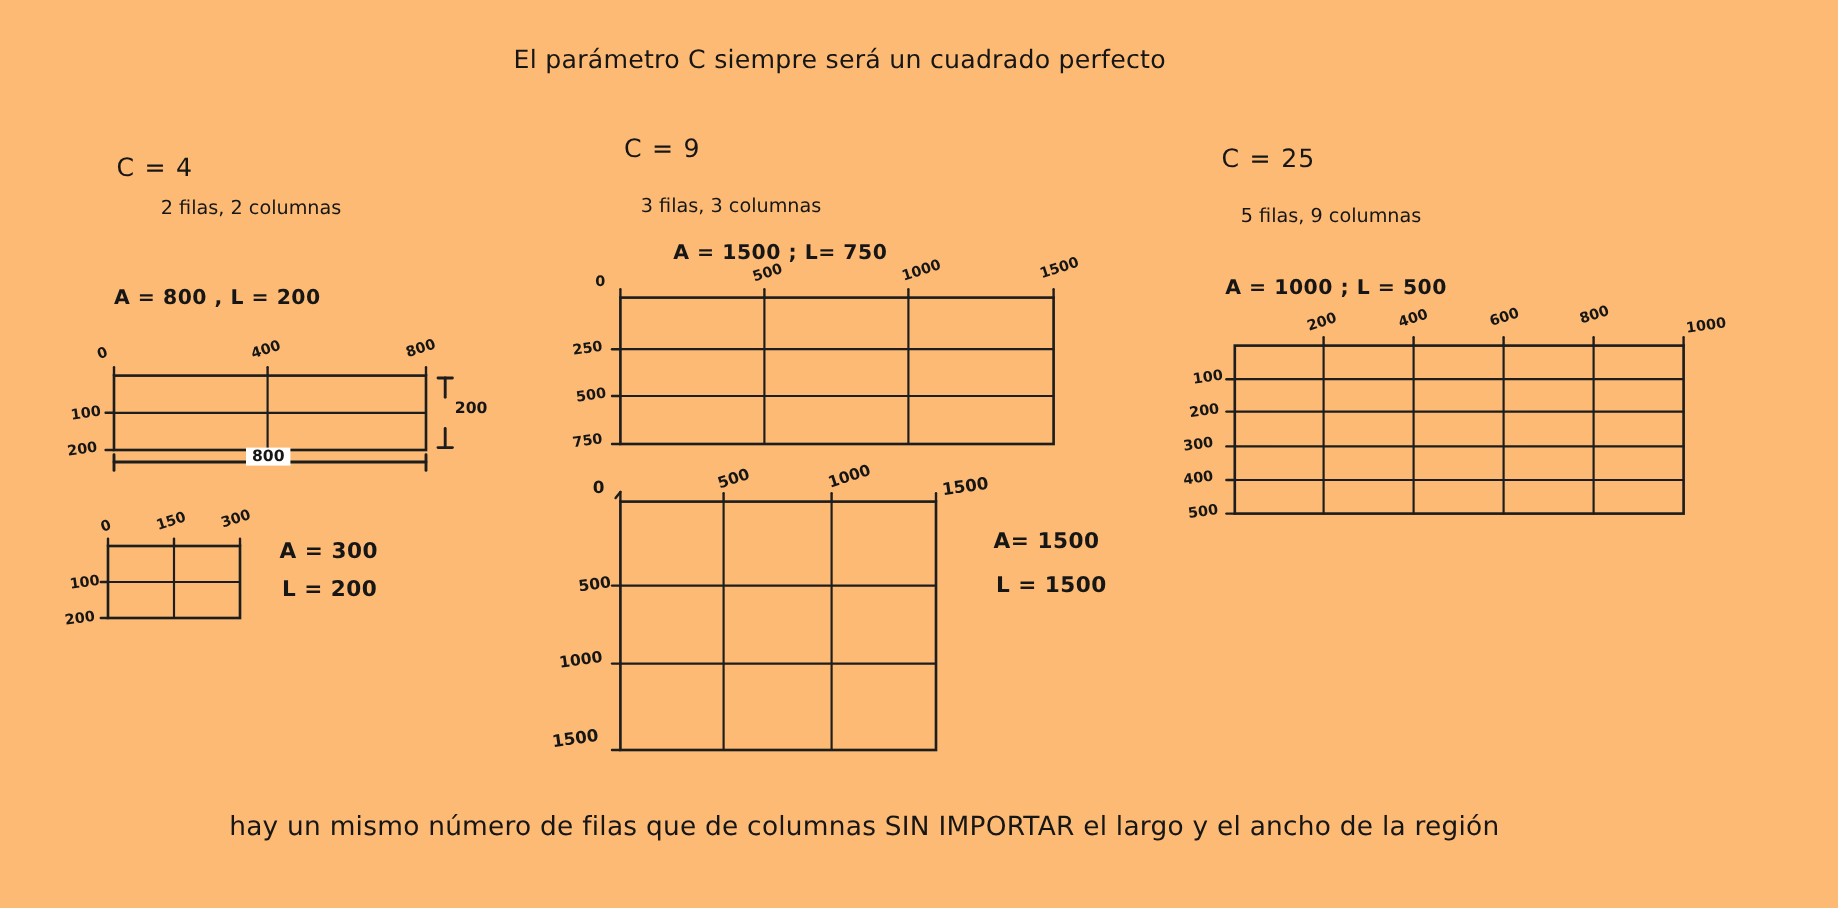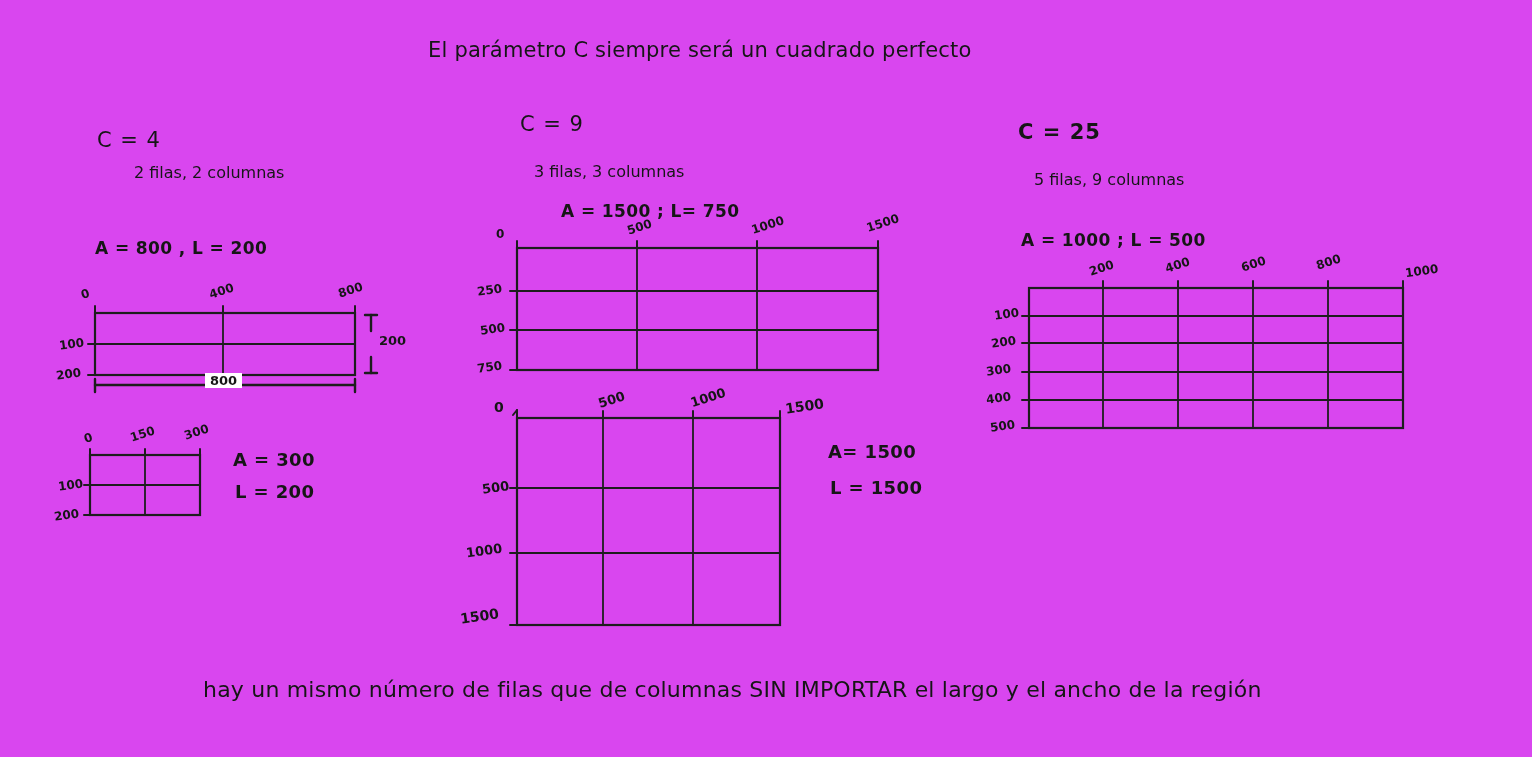--- a/index.html
+++ b/index.html
@@ -1,17 +1,17 @@
 <!DOCTYPE html>
 <html><head>
 <meta charset="utf-8">
 <style>
   html,body{margin:0;padding:0;background:#ffffff;}
   .canvas{
-    position:relative;width:1532px;height:757px;background:#d946ef;overflow:hidden;
+    position:relative;width:1532px;height:757px;background:#fdba74;overflow:hidden;
     font-family:"DejaVu Sans",sans-serif;color:#161616;
   }
   .txt{position:absolute;white-space:nowrap;color:#161616;}
   .title{font-size:21px;letter-spacing:.2px;}
   .c-label{font-size:21px;letter-spacing:1px;}
   .dims{font-size:16px;}
   .params{font-size:17px;font-weight:700;letter-spacing:.4px;}
   .side-param{font-size:18px;font-weight:700;letter-spacing:.4px;}
   .tick{font-size:12px;font-weight:700;}
   .rot{transform:rotate(-18deg);}
@@ -125,21 +125,21 @@
   <div class="txt tick" style="left:494px;top:399px;font-size:14px;">0</div>
   <div class="txt tick rot" style="left:598px;top:392px;font-size:13px;">500</div>
   <div class="txt tick rot" style="left:690px;top:390px;font-size:13px;">1000</div>
   <div class="txt tick rot10" style="left:785px;top:398px;font-size:14px;">1500</div>
   <div class="txt tick rot10" style="left:482px;top:480px;font-size:13px;">500</div>
   <div class="txt tick rot10" style="left:466px;top:543px;font-size:13px;">1000</div>
   <div class="txt tick rot10" style="left:460px;top:608px;font-size:14px;">1500</div>
   <div class="txt side-param" style="left:828px;top:441px;">A= 1500</div>
   <div class="txt side-param" style="left:830px;top:477px;">L = 1500</div>
 
-  <div class="txt c-label" style="left:1018px;top:120px;font-weight:bold;">C = 25</div>
+  <div class="txt c-label" style="left:1018px;top:120px;">C = 25</div>
   <div class="txt dims" style="left:1034px;top:170px;">5 filas, 9 columnas</div>
   <div class="txt params" style="left:1021px;top:230px;">A = 1000  ;   L = 500</div>
 
   <svg style="left:1019px;top:278px;" width="450" height="170">
     <rect class="grid-frame" x="10" y="10" width="374" height="140"></rect>
     <line class="grid-line" x1="84" y1="10" x2="84" y2="150"></line>
     <line class="grid-line" x1="159" y1="10" x2="159" y2="150"></line>
     <line class="grid-line" x1="234" y1="10" x2="234" y2="150"></line>
     <line class="grid-line" x1="309" y1="10" x2="309" y2="150"></line>
     <line class="grid-line" x1="10" y1="38" x2="384" y2="38"></line>
@@ -161,15 +161,15 @@
   <div class="txt tick rot" style="left:1165px;top:258px;">400</div>
   <div class="txt tick rot" style="left:1241px;top:257px;">600</div>
   <div class="txt tick rot" style="left:1316px;top:255px;">800</div>
   <div class="txt tick rot10" style="left:1405px;top:264px;">1000</div>
   <div class="txt tick rot10" style="left:994px;top:307px;">100</div>
   <div class="txt tick rot10" style="left:991px;top:335px;">200</div>
   <div class="txt tick rot10" style="left:986px;top:363px;">300</div>
   <div class="txt tick rot10" style="left:986px;top:391px;">400</div>
   <div class="txt tick rot10" style="left:990px;top:419px;">500</div>
 
-  <div class="txt footer-line" style="left:203px;top:677px;">hay un mismo número de filas que de columnas SIN IMPORTAR el largo y el ancho de la región</div>
+  <div class="txt footer-line" style="left:191px;top:677px;">hay un mismo número de filas que de columnas SIN IMPORTAR el largo y el ancho de la región</div>
 
 </div>
 
 </body></html>

